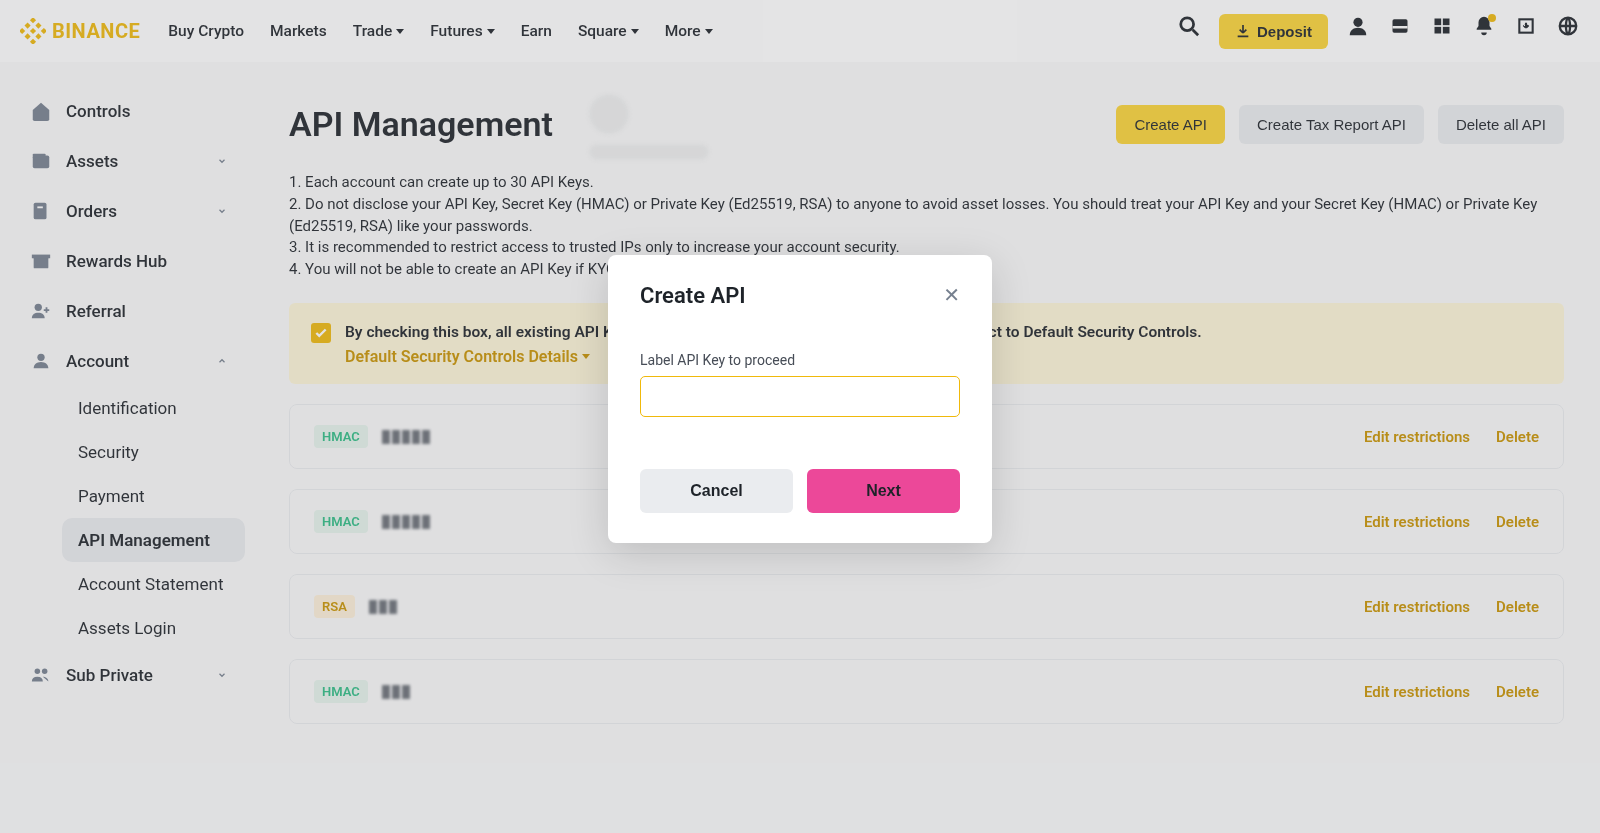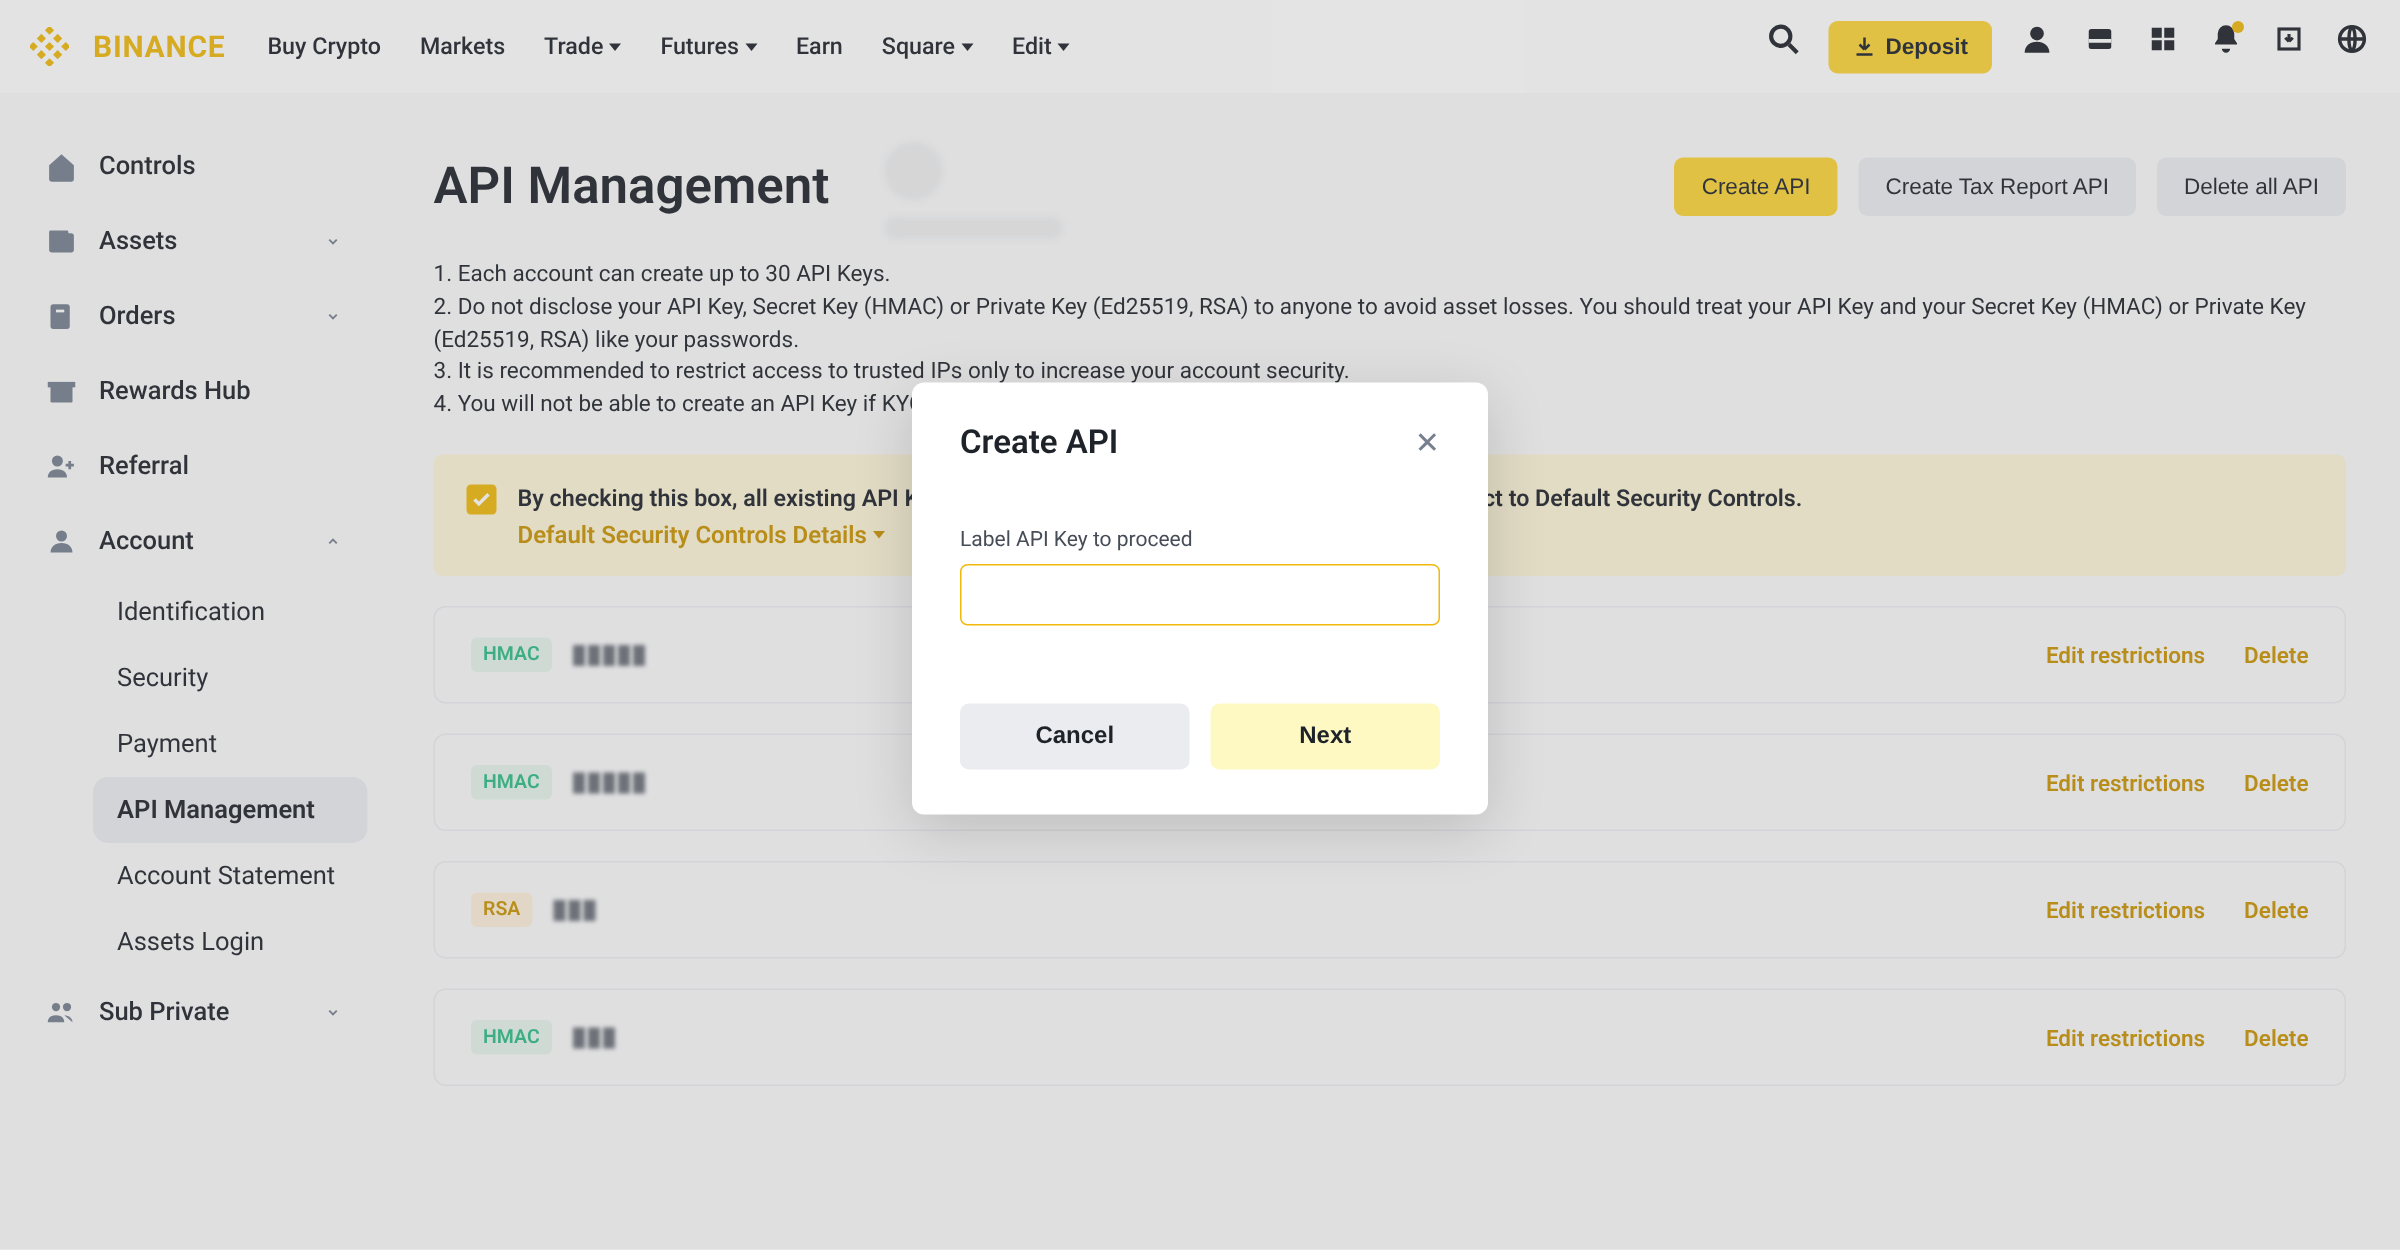--- a/index.html
+++ b/index.html
@@ -16,21 +16,21 @@
   .topnav {
     height: 62px;
     display: flex;
     align-items: center;
     padding: 0 20px;
     background: #fff;
   }
   .logo {
     display: flex;
     align-items: center;
-    gap: 16px;
+    gap: 6px;
     color: #F0B90B;
     font-weight: 700;
     font-size: 20px;
     letter-spacing: 0.5px;
   }
   .logo svg { width: 26px; height: 26px; }
   .nav-links {
     display: flex;
     gap: 26px;
     margin-left: 28px;
@@ -244,21 +244,21 @@
   .modal-buttons button {
     flex: 1;
     border: none;
     border-radius: 6px;
     padding: 13px 0;
     font-size: 16px;
     font-weight: 600;
     cursor: pointer;
   }
   .btn-cancel { background: #eaecef; color: #1e2329; }
-  .btn-next { background: #fef9c3; color: #1e2329; }
+  .btn-next { background: #ec4899; color: #1e2329; }
   .dim { opacity: 0.9; }
 </style>
 </head>
 <body>
 
 <div class="topnav dim">
   <div class="logo">
     <svg viewBox="0 0 24 24">
         <g fill="#F0B90B">
           <rect x="10" y="0" width="4" height="4" transform="rotate(45 12 2)"></rect>
@@ -290,21 +290,21 @@
         <span class="caret"></span>
       </div>
     <div class="nav-link">
         <span>Earn</span>
       </div>
     <div class="nav-link">
         <span>Square</span>
         <span class="caret"></span>
       </div>
     <div class="nav-link">
-        <span>Edit</span>
+        <span>More</span>
         <span class="caret"></span>
       </div>
   </div>
   <div class="topnav-spacer"></div>
   <div class="topnav-right">
     <div class="icon-btn">
         <svg viewBox="0 0 24 24" width="22" height="22" fill="none" stroke="#1e2329" stroke-width="3">
           <circle cx="10" cy="10" r="7"></circle>
           <line x1="16" y1="16" x2="22" y2="22"></line>
         </svg>

